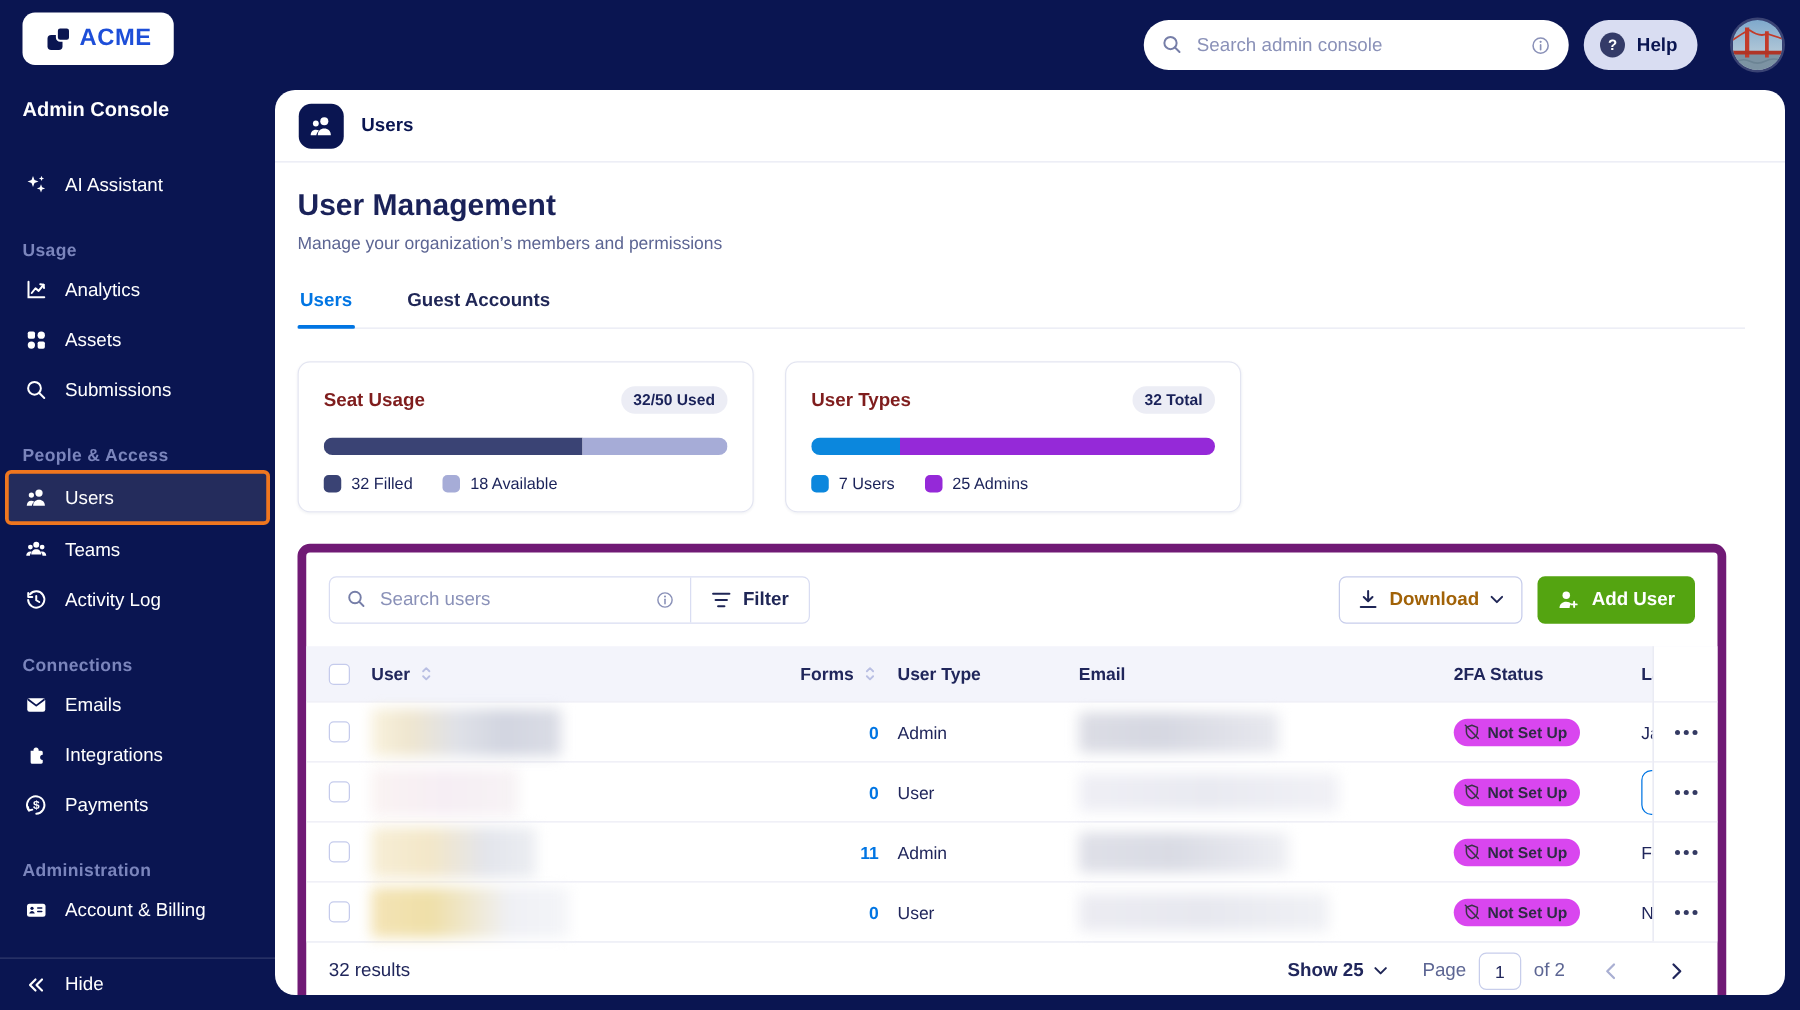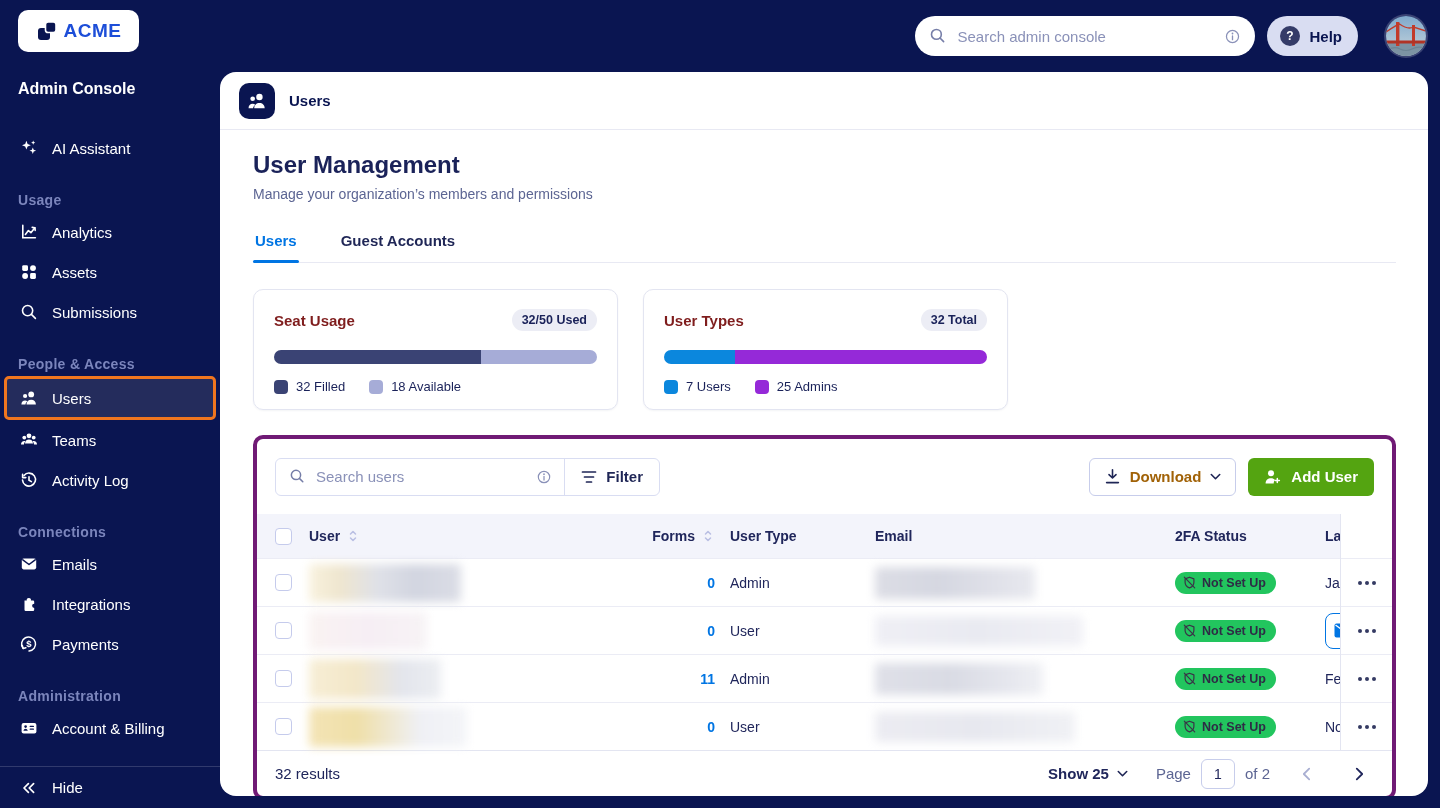--- a/index.html
+++ b/index.html
@@ -46,21 +46,21 @@
                  gap:14px; padding-left:20px; font-size:15px; cursor:pointer; }
 
   
   .panel { position:absolute; left:220px; top:72px; width:1208px; height:724px;
            background:#fff; border-radius:16px; overflow:hidden; }
   .crumb { height:58px; border-bottom:1px solid #E8E9F3; display:flex; align-items:center;
            padding-left:19px; gap:14px; }
   .crumb-icon { width:36px; height:36px; background:#0A1551; border-radius:10px;
                 display:flex; align-items:center; justify-content:center; }
   .crumb-label { font-size:15px; font-weight:700; color:#0A1551; }
-  .content { padding:0 32px 0 33px; }
+  .content { padding:0 32px 0 18px; }
   h1 { margin-top:21px; font-size:24px; font-weight:800; color:#1A2259; }
   .subtitle { margin-top:7px; font-size:14px; color:#5C6593; }
 
   .tabs { margin-top:30px; display:flex; gap:40px; border-bottom:1px solid #E8E9F3; }
   .tab { position:relative; padding:0 2px 13px; font-size:15px; font-weight:700;
          color:#1F2656; cursor:pointer; }
   .tab.active { color:#0075E3; }
   .tab.active::after { content:''; position:absolute; left:0; right:0; bottom:-1px;
                        height:3px; background:#0075E3; border-radius:2px; }
 
@@ -72,21 +72,21 @@
   .card-title { font-size:15px; font-weight:700; color:#7f1d1d; }
   .card-badge { background:#ECEDF5; border-radius:12px; padding:4px 10px; font-size:12.5px;
                 font-weight:600; color:#1A2259; }
   .bar { margin-top:19px; height:14px; border-radius:7px; overflow:hidden; display:flex; }
   .bar-seg { height:100%; }
   .legend { margin-top:15px; display:flex; gap:24px; align-items:center; }
   .legend-item { display:flex; gap:8px; align-items:center; font-size:13px; color:#1A2259; }
   .swatch { width:14px; height:14px; border-radius:4px; }
 
   
-  .table { margin-top:25px; width:1143px; border:4px solid #701a75; border-radius:10px;
+  .table { margin-top:25px; width:1143px; border:7px solid #701a75; border-radius:10px;
            overflow:hidden; }
   .toolbar { height:75px; display:flex; align-items:center; justify-content:space-between;
              padding:0 18px; }
   .searchgroup { display:flex; align-items:center; height:38px; border:1px solid #D9DDF2;
                  border-radius:6px; width:385px; }
   .searchgroup input { border:none; outline:none; flex:1; font-size:15px; min-width:0;
                        color:#20265B; font-family:"Liberation Sans", sans-serif; }
   .sg-search { padding:0 10px 0 13px; display:flex; }
   .sg-info { padding:0 12px; display:flex; cursor:pointer; }
   .sg-div { width:1px; align-self:stretch; background:#D9DDF2; }
@@ -109,21 +109,21 @@
   .tr { height:48px; border-top:1px solid #EBECF5; font-size:14px; color:#20265B;
         background:#fff; }
   .cell-check { padding-left:18px; }
   .checkbox { display:block; width:17px; height:17px; border:1px solid #C5CBEC;
               border-radius:4px; background:#fff; cursor:pointer; }
   .col-user { display:flex; align-items:center; gap:8px; }
   .head-sort { display:flex; align-items:center; gap:6px; }
   .col-forms { display:flex; justify-content:flex-end; padding-right:4px; }
   .link { color:#0075E3; font-weight:700; text-decoration:none; cursor:pointer; }
   .cell-pad { padding-left:11px; }
-  .badge { display:inline-flex; align-items:center; gap:6px; background:#22c55e;
+  .badge { display:inline-flex; align-items:center; gap:6px; background:#d946ef;
            border-radius:12px; padding:4px 10px 4px 8px; font-size:12.5px; font-weight:700;
            color:#2E2B45; white-space:nowrap; }
   .cell-last { position:relative; height:100%; overflow:hidden; display:flex;
                align-items:center; padding-left:11px; gap:8px; }
   .invite-btn { width:36px; height:36px; flex:none; border:1.5px solid #0075E3;
                 border-radius:8px; background:#fff; display:flex; align-items:center;
                 justify-content:center; cursor:pointer; }
   .sticky { position:absolute; top:0; right:0; bottom:0; width:52px; background:#fff;
             border-left:1px solid #E3E5F1; }
   .sticky-head { height:44px; }

